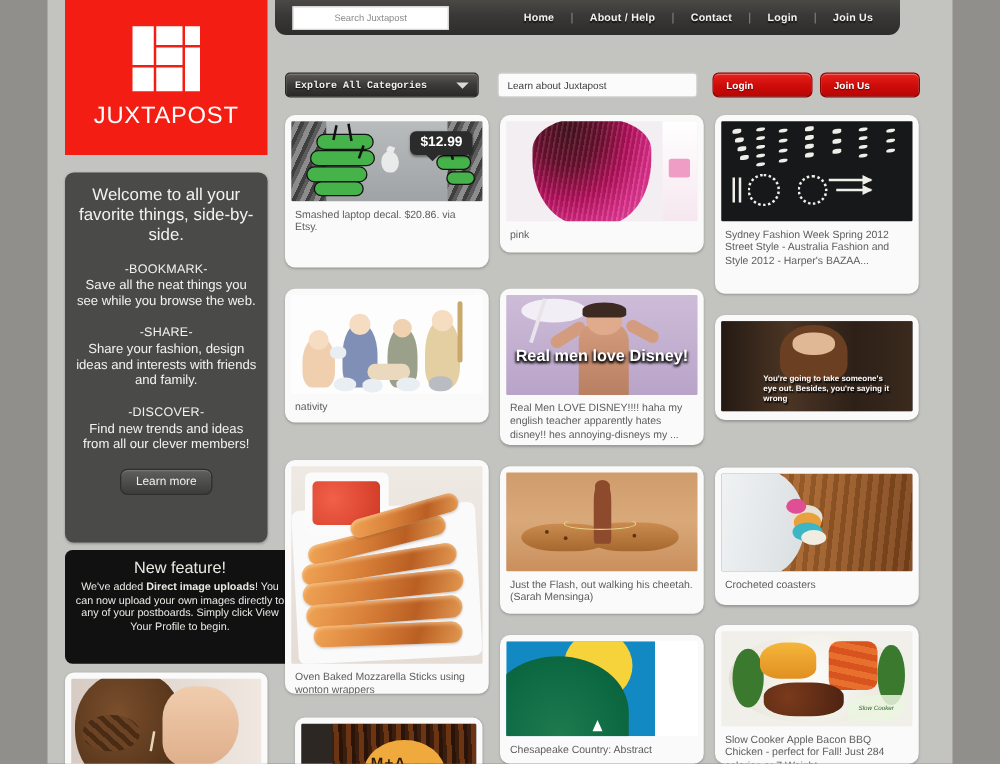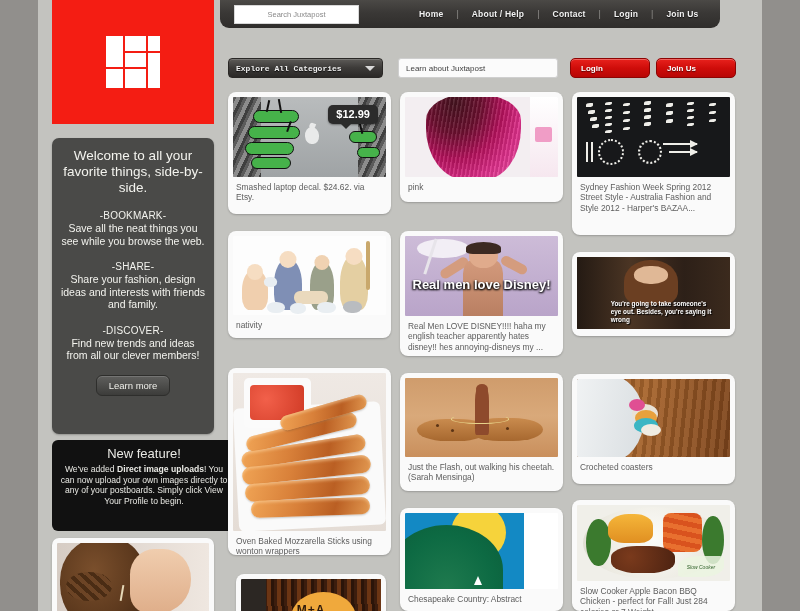--- a/index.html
+++ b/index.html
@@ -348,20 +348,21 @@
   <div class="logo">
     <div class="logo-grid">
       <i class="lg-a"></i>
         <i class="lg-b"></i>
         <i class="lg-c"></i>
       <i class="lg-d"></i>
         <i class="lg-e"></i>
         <i class="lg-f"></i>
         <i class="lg-g"></i>
     </div>
+    <div class="logo-word">JUXTAPOST</div>
   </div>
 
   <div class="panel-welcome">
     <div class="welcome-head">Welcome to all your favorite things, side-by-side.</div>
 
     <div class="sec-title">-BOOKMARK-</div>
     <div class="sec-body">Save all the neat things you see while you browse the web.</div>
 
     <div class="sec-title">-SHARE-</div>
     <div class="sec-body">Share your fashion, design ideas and interests with friends and family.</div>
@@ -380,37 +381,37 @@
   <div class="sidecard">
     <div class="thumb t-bride">
       <div class="bhair"></div>
         <div class="bun"></div>
       <div class="bface"></div>
         <div class="earring"></div>
     </div>
   </div>
 
   <div class="card" style="left:228px; top:92px; width:163px; height:122px;">
-    <div class="thumb t-laptop" style="height:80px;">
+    <div class="thumb t-laptop" style="height:64px;">
       <div class="side l"></div>
         <div class="side r"></div>
       <div class="apple"></div>
       <div class="finger" style="left:13%; top:16%; width:30%; height:13px;"></div>
       <div class="finger" style="left:10%; top:36%; width:34%; height:13px;"></div>
       <div class="finger" style="left:8%;  top:56%; width:32%; height:13px;"></div>
       <div class="finger" style="left:12%; top:75%; width:26%; height:12px;"></div>
       <div class="finger" style="right:6%; top:42%; width:18%; height:12px;"></div>
       <div class="finger" style="right:4%; top:62%; width:15%; height:11px;"></div>
       <div class="hairline" style="left:22%; top:4%;  height:12px; transform:rotate(12deg);"></div>
       <div class="hairline" style="left:30%; top:3%;  height:14px; transform:rotate(-10deg);"></div>
       <div class="hairline" style="left:36%; top:30%; height:11px; transform:rotate(20deg);"></div>
       <div class="hairline" style="right:16%; top:32%; height:11px; transform:rotate(-14deg);"></div>
       <div class="price-badge">$12.99</div>
     </div>
-    <div class="cap">Smashed laptop decal. $24.62. via Etsy.</div>
+    <div class="cap">Smashed laptop decal. $20.86. via Etsy.</div>
   </div>
 
   <div class="card" style="left:228px; top:368px; width:163px; height:187px;">
     <div class="thumb t-sticks" style="height:158px;">
       <div class="plate"></div>
       <div class="dip"></div>
       <div class="stick" style="left:8%;  top:32%; width:74%; height:16px; transform:rotate(-14deg);"></div>
       <div class="stick" style="left:5%;  top:44%; width:82%; height:17px; transform:rotate(-9deg);"></div>
       <div class="stick" style="left:6%;  top:56%; width:84%; height:18px; transform:rotate(-6deg);"></div>
       <div class="stick" style="left:8%;  top:68%; width:82%; height:18px; transform:rotate(-4deg);"></div>

